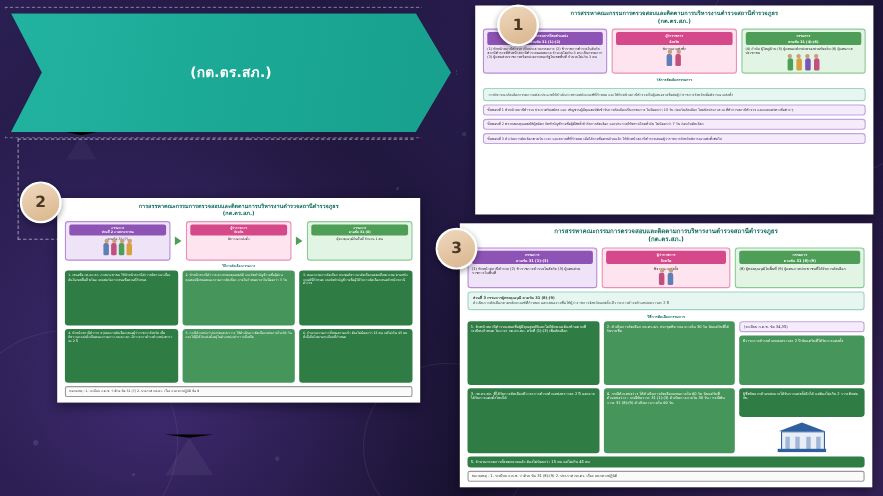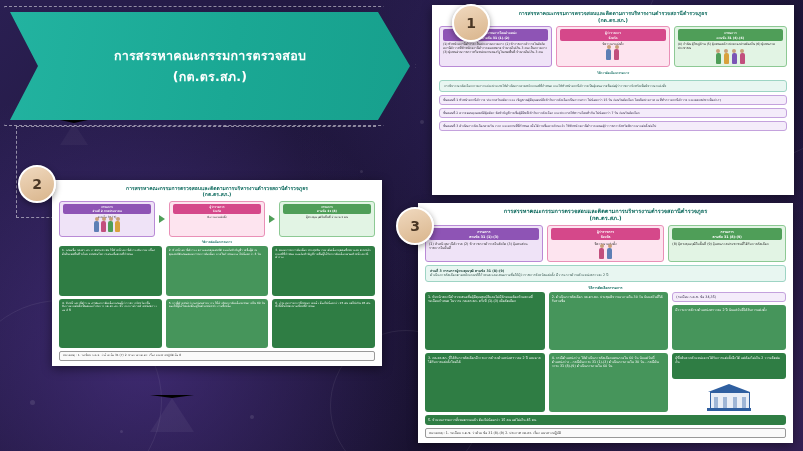--- a/index.html
+++ b/index.html
@@ -310,21 +310,20 @@
   <div class="bg-ring" style="left:-40px;top:300px;width:200px;height:200px;"></div>
   <div class="bg-ring" style="left:640px;top:-60px;width:220px;height:220px;"></div>
   <div class="bg-ring" style="left:330px;top:330px;width:150px;height:150px;"></div>
   <div class="bg-tri" style="left:150px;top:395px;border-left:22px solid transparent;border-right:22px solid transparent;border-bottom:34px solid rgba(255,255,255,0.05);"></div>
   <div class="bg-tri" style="left:60px;top:120px;border-left:14px solid transparent;border-right:14px solid transparent;border-bottom:22px solid rgba(255,255,255,0.04);"></div>
 </div>
 
 <div id="title-banner">
   <div class="chevron"></div>
   <div class="title-text">
-    <span>การสรรหาคณะกรรมการตรวจสอบ</span>
     <span>(กต.ตร.สภ.)</span>
   </div>
 </div>
 <div class="dash-frame" style="position:absolute;left:4px;top:6px;width:410px;height:118px;border:1px dashed rgba(255,255,255,0.5);clip-path:polygon(0 0, 92% 0, 100% 50%, 92% 100%, 0 100%, 7% 50%);"></div>
 <div id="banner-connector"></div>
 <div id="banner-connector-2"></div>
 
 <div class="slide" id="slide-1">
   <div class="slide-inner">
     <div class="slide-title">

